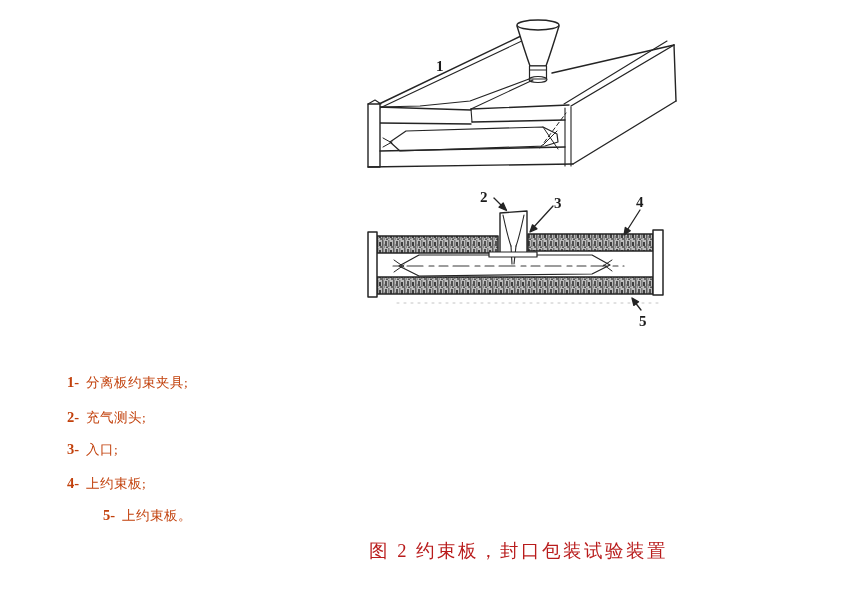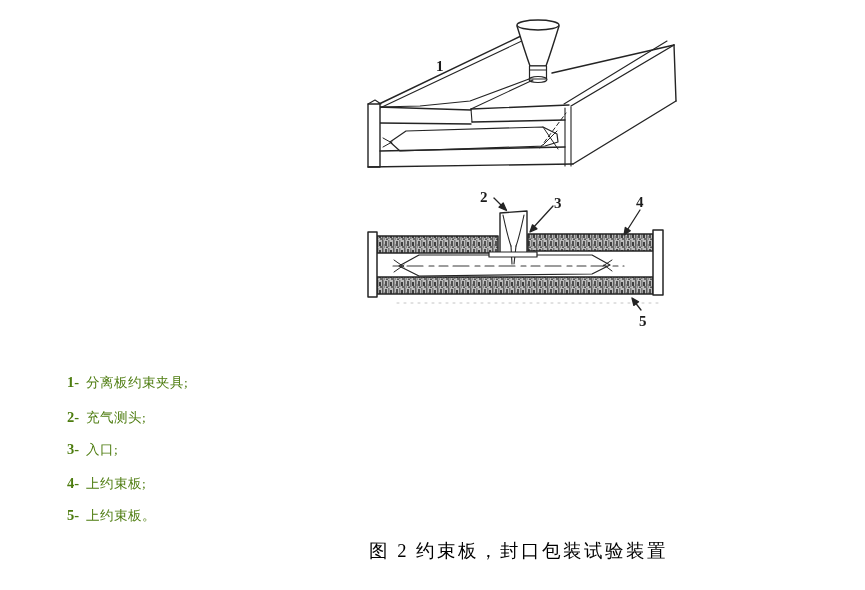--- a/index.html
+++ b/index.html
@@ -9,41 +9,41 @@
     background:#ffffff;
     overflow:hidden;
     font-family:"Liberation Serif", serif;
   }
   .figure-svg{position:absolute;left:0;top:0;}
   .legend-item{
     position:absolute;
     left:67px;
     white-space:nowrap;
     font-size:13.5px;
-    color:#4d7c0f;
+    color:#c2410c;
     letter-spacing:0.5px;
   }
   .legend-item .num{
     display:inline-block;
     font-weight:bold;
     font-size:14.5px;
     margin-right:7px;
     letter-spacing:0;
   }
   .li-1{top:374px;}
   .li-2{top:409px;text-align:center;}
   .li-3{top:441px;}
   .li-4{top:475px;}
-  .li-5{top:507px;}
+  .li-5{top:507px;margin-left:36px;}
   .caption{
     position:absolute;
     left:369px;top:538px;
     font-size:18.5px;
     letter-spacing:2.5px;
-    color:#000000;
+    color:#b91c1c;
     white-space:nowrap;
   }
   svg text.callout{
     font-family:"Liberation Serif", serif;
     font-size:15px;
     font-weight:600;
     fill:#1c1c1c;
   }
 </style>
 </head>

